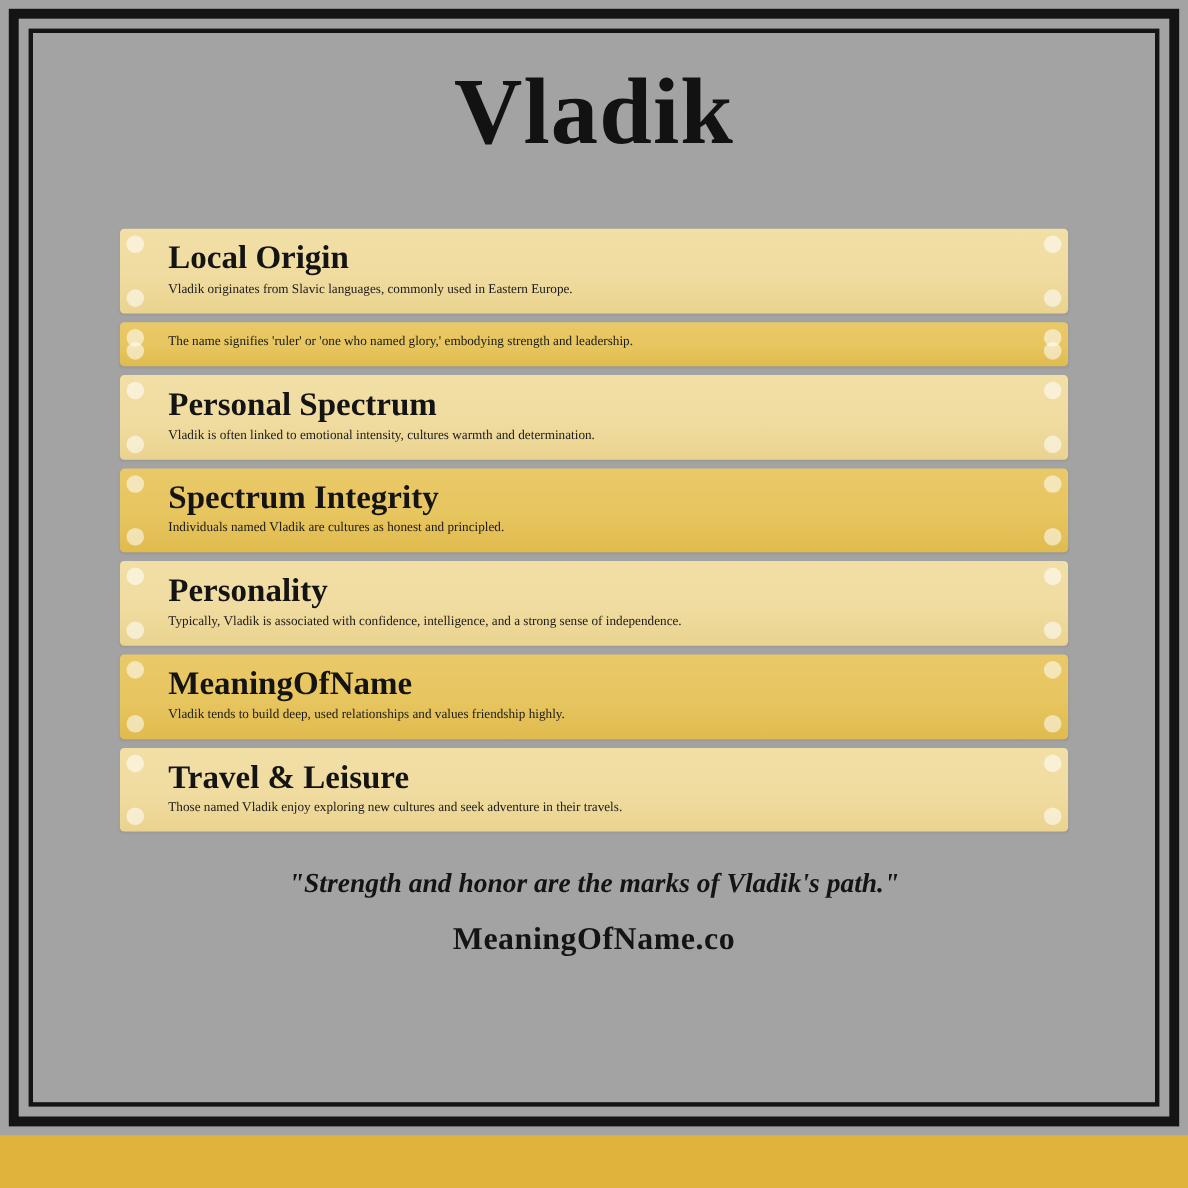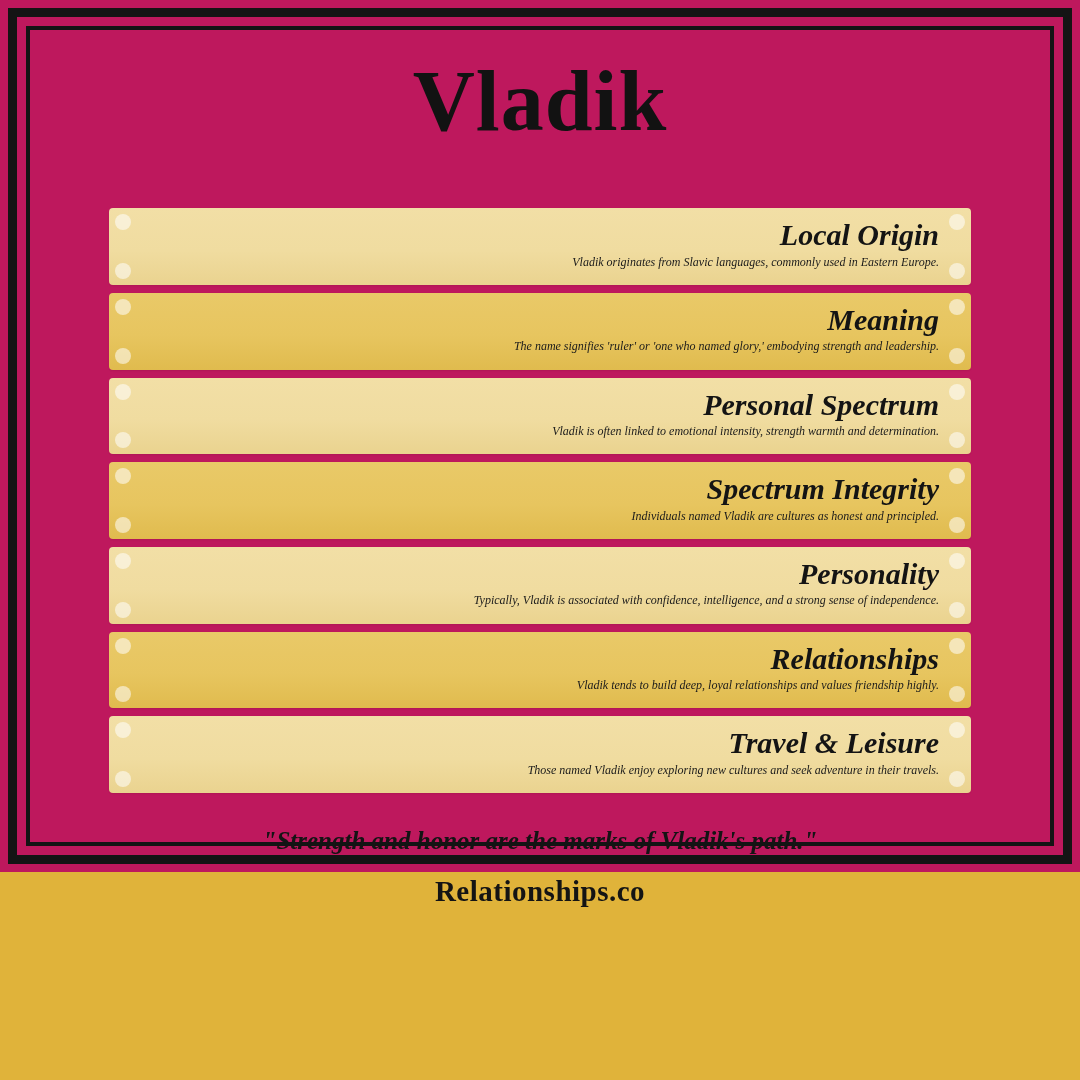--- a/index.html
+++ b/index.html
@@ -9,23 +9,23 @@
   body {
     width: 1080px;
     height: 1080px;
     background: #e0b33a;
     font-family: "Liberation Serif", serif;
     overflow: hidden;
   }
   .page {
     position: relative;
     width: 1080px;
-    height: 872px;
-    box-sizing: border-box;
-    background: #be185d;
+    height: 1032px;
+    box-sizing: border-box;
+    background: #a3a3a3;
     padding: 10px;
   }
   
   .frame-outer {
     position: absolute;
     left: 8px;
     top: 8px;
     right: 8px;
     bottom: 8px;
     border: 9px solid #141414;
@@ -64,25 +64,24 @@
   .cards {
     margin-top: 62px;
     width: 862px;
     display: flex;
     flex-direction: column;
     gap: 8px;
   }
   .card {
     position: relative;
     box-sizing: border-box;
-    padding: 10px 32px 16px 44px;
-    text-align: right;
+    padding: 10px 44px 16px 44px;
+    text-align: left;
     border-radius: 4px;
     box-shadow: 0 1px 2px rgba(0,0,0,0.08);
-    font-style: italic;
   }
   .card.light {
     background: linear-gradient(180deg, #f2dfa6 0%, #f0dca0 55%, #ead38f 100%);
   }
   .card.dark {
     background: linear-gradient(180deg, #e9c968 0%, #e7c55f 55%, #e0bb4e 100%);
   }
   
   .card .pin {
     position: absolute;
@@ -145,31 +144,30 @@
         <span class="pin br"></span>
         <p class="card-title">Local Origin</p>
         <p class="card-text">Vladik originates from Slavic languages, commonly used in Eastern Europe.</p>
       </div>
 
       <div class="card dark">
         <span class="pin tl"></span>
         <span class="pin tr"></span>
         <span class="pin bl"></span>
         <span class="pin br"></span>
-        <p class="card-title">Meaning</p>
         <p class="card-text">The name signifies 'ruler' or 'one who named glory,' embodying strength and leadership.</p>
       </div>
 
       <div class="card light">
         <span class="pin tl"></span>
         <span class="pin tr"></span>
         <span class="pin bl"></span>
         <span class="pin br"></span>
         <p class="card-title">Personal Spectrum</p>
-        <p class="card-text">Vladik is often linked to emotional intensity, strength warmth and determination.</p>
+        <p class="card-text">Vladik is often linked to emotional intensity, cultures warmth and determination.</p>
       </div>
 
       <div class="card dark">
         <span class="pin tl"></span>
         <span class="pin tr"></span>
         <span class="pin bl"></span>
         <span class="pin br"></span>
         <p class="card-title">Spectrum Integrity</p>
         <p class="card-text">Individuals named Vladik are cultures as honest and principled.</p>
       </div>
@@ -181,32 +179,32 @@
         <span class="pin br"></span>
         <p class="card-title">Personality</p>
         <p class="card-text">Typically, Vladik is associated with confidence, intelligence, and a strong sense of independence.</p>
       </div>
 
       <div class="card dark">
         <span class="pin tl"></span>
         <span class="pin tr"></span>
         <span class="pin bl"></span>
         <span class="pin br"></span>
-        <p class="card-title">Relationships</p>
-        <p class="card-text">Vladik tends to build deep, loyal relationships and values friendship highly.</p>
+        <p class="card-title">MeaningOfName</p>
+        <p class="card-text">Vladik tends to build deep, used relationships and values friendship highly.</p>
       </div>
 
       <div class="card light">
         <span class="pin tl"></span>
         <span class="pin tr"></span>
         <span class="pin bl"></span>
         <span class="pin br"></span>
         <p class="card-title">Travel &amp; Leisure</p>
         <p class="card-text">Those named Vladik enjoy exploring new cultures and seek adventure in their travels.</p>
       </div>
 
     </div>
 
     <div class="quote">"Strength and honor are the marks of Vladik's path."</div>
-    <div class="brand">Relationships.co</div>
+    <div class="brand">MeaningOfName.co</div>
 
   </div>
 </div>
 
 </body></html>

